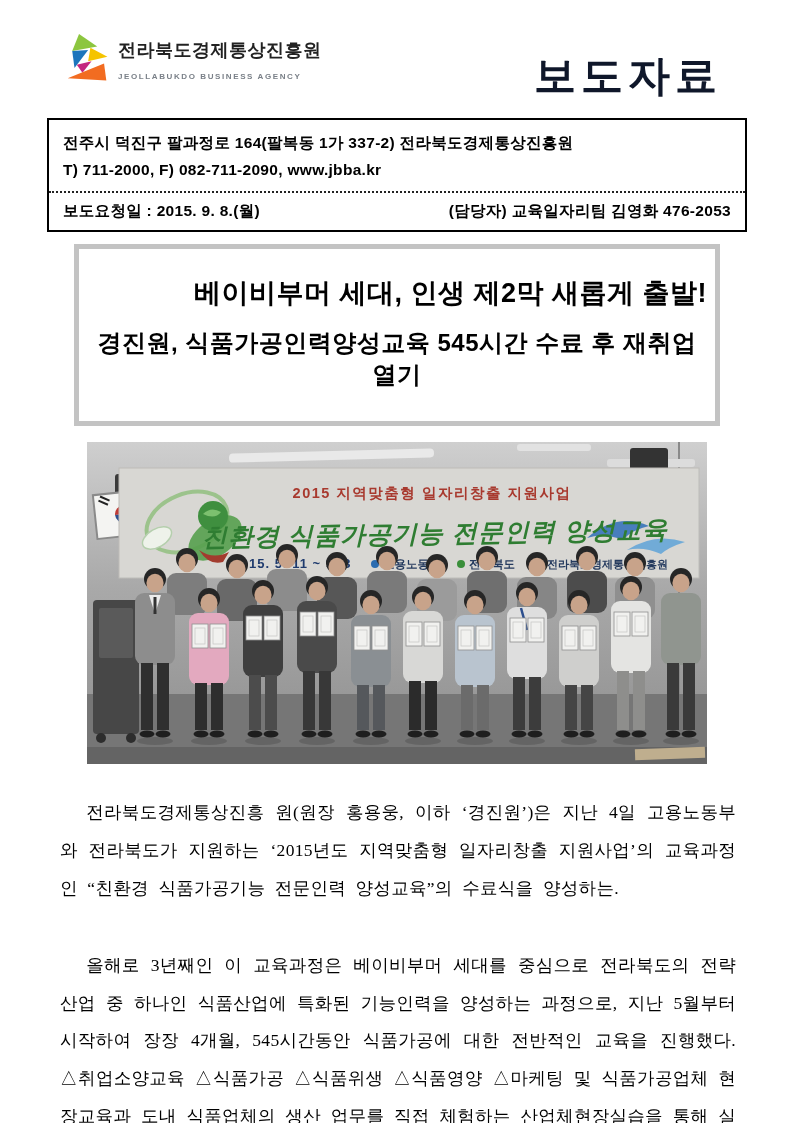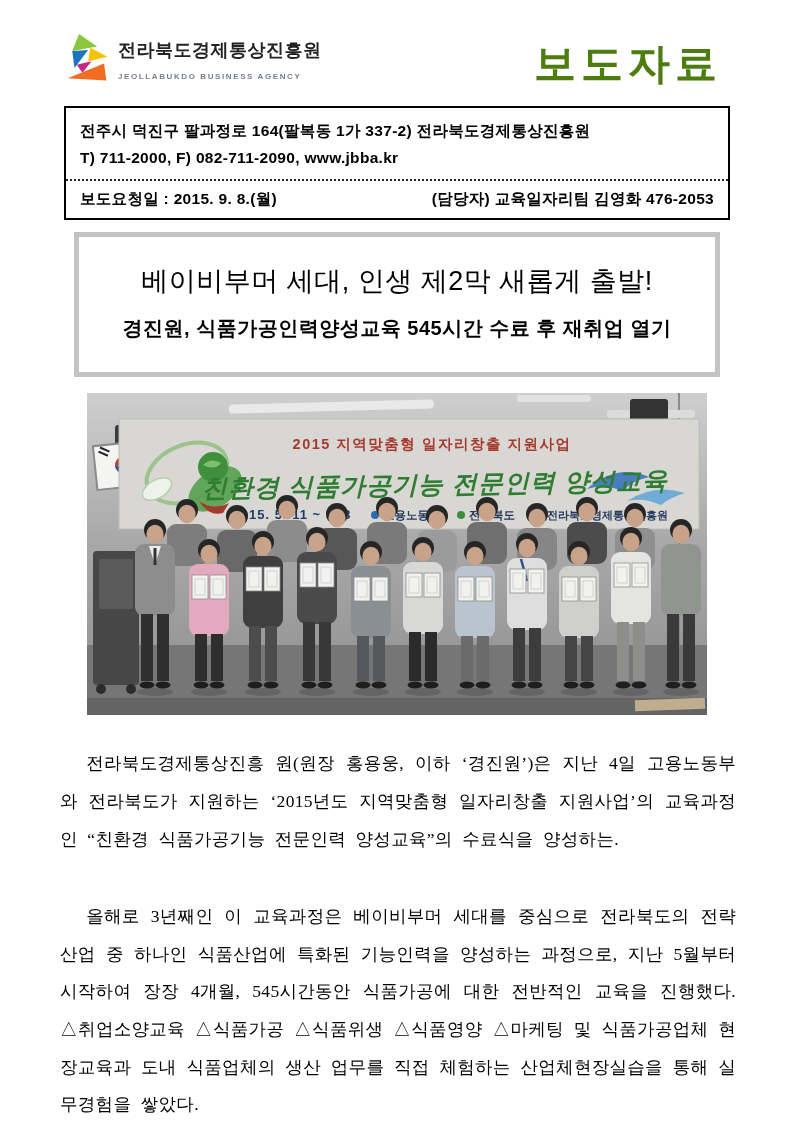--- a/index.html
+++ b/index.html
@@ -16,44 +16,44 @@
   .header{
     display:flex;justify-content:space-between;align-items:flex-start;
     margin:34px 72px 14px 64px;
   }
   .logo-block{display:flex;align-items:center;gap:8px;}
   .logo-mark{width:46px;height:50px;flex:0 0 auto;}
   .logo-text .ko{font-size:18px;font-weight:bold;letter-spacing:0.5px;color:#222;}
   .logo-text .en{font-size:8px;font-weight:bold;letter-spacing:1.6px;color:#7a8088;margin-top:10px;}
   .doc-type{
     font-size:42px;font-weight:900;letter-spacing:5px;
-    margin-top:2px;color:#4d7c0f;
+    margin-top:14px;color:#0f172a;
   }
   
   .info-box{
-    margin:0 64px;
+    margin:0 47px;
     border:2.5px solid #000;
     font-weight:bold;
   }
   .info-top{padding:9px 14px 8px 14px;font-size:15.5px;line-height:1.75;letter-spacing:0.3px;}
   .info-bottom{
     border-top:2px dotted #222;
     display:flex;justify-content:space-between;
     padding:8px 14px;font-size:15.5px;letter-spacing:0.3px;
   }
   
   .headline-box{
     margin:12px 74px 16px 74px;
     border:5px solid #c3c3c3;
     background:#fff;
     text-align:center;
     padding:26px 8px 30px 8px;
   }
-  .headline-title{font-size:27px;font-weight:400;letter-spacing:0.5px;}
-  .headline-subtitle{font-size:20px;font-weight:800;margin-top:16px;letter-spacing:0.5px;}
+  .headline-title{font-size:27px;font-weight:700;letter-spacing:0.5px;text-align:right;}
+  .headline-subtitle{font-size:24px;font-weight:800;margin-top:16px;letter-spacing:0.5px;}
   
   .photo-figure{margin:16px auto 0 auto;width:620px;height:322px;border-radius:20px;}
   .photo-figure svg{display:block;}
   
   .body-text{margin:30px 58px 0 60px;}
   .body-text p{
     font-family:"Liberation Serif", serif;
     font-size:17.5px;
     line-height:2.15;
     text-align:justify;

